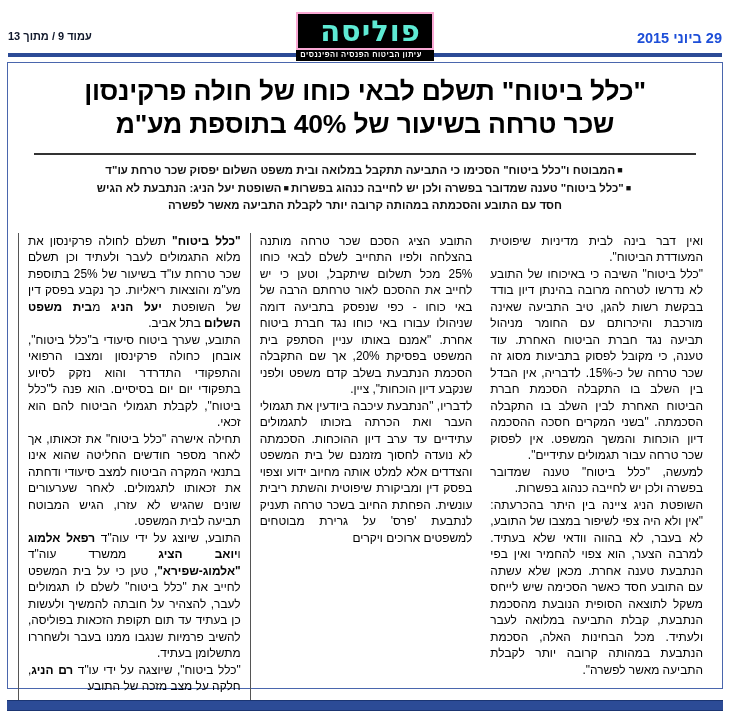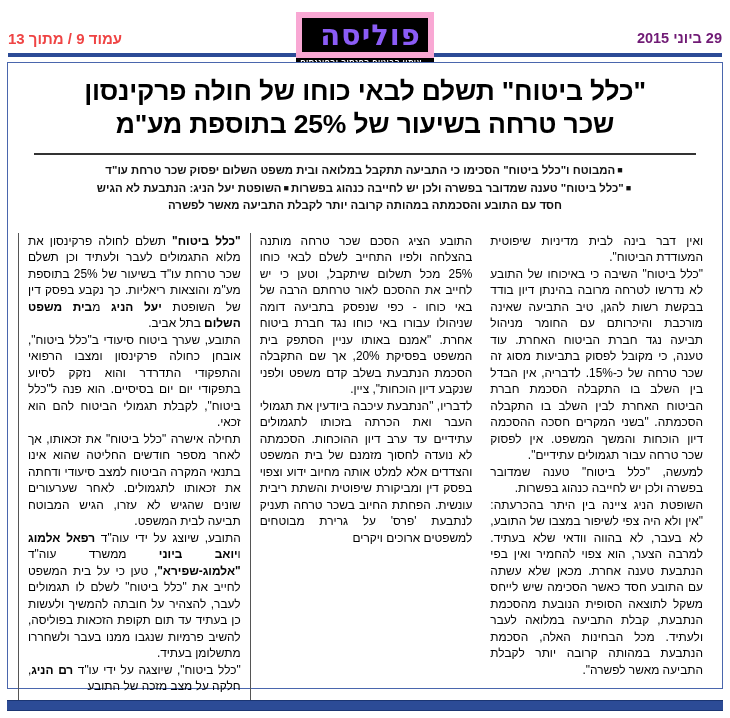--- a/index.html
+++ b/index.html
@@ -29,35 +29,35 @@
   .masthead {
     position: relative;
     height: 58px;
     box-sizing: border-box;
   }
 
   .page-number {
     position: absolute;
     left: 8px;
     top: 30px;
-    font-size: 15px;
-    font-weight: bold;
-    color: #ef4444;
+    font-size: 11px;
+    font-weight: bold;
+    color: #0f172a;
     letter-spacing: 0px;
     white-space: nowrap;
     direction: rtl;
   }
 
   .issue-date {
     position: absolute;
     right: 8px;
     top: 30px;
     font-size: 14.5px;
     font-weight: bold;
-    color: #701a75;
+    color: #1d4ed8;
     white-space: nowrap;
     direction: rtl;
   }
 
   .rule-left {
     position: absolute;
     left: 8px;
     top: 53px;
     width: 292px;
     height: 4px;
@@ -76,28 +76,28 @@
   .logo-wrap {
     position: absolute;
     left: 50%;
     transform: translateX(-50%);
     top: 12px;
     width: 138px;
     text-align: center;
   }
   .logo-main {
     background: #000;
-    color: #8b5cf6;
+    color: #5eead4;
     font-family: "DejaVu Sans", sans-serif;
     font-weight: bold;
     font-size: 29px;
     line-height: 33px;
     letter-spacing: 1px;
     padding: 1px 4px 0 15px;
-    border: 6px solid #f9a8d4;
+    border: 2px solid #f9a8d4;
     box-sizing: border-box;
     direction: rtl;
     position: relative;
   }
   .logo-sub {
     background: #000;
     color: #fff;
     font-size: 7.5px;
     line-height: 10px;
     font-weight: bold;
@@ -212,21 +212,21 @@
     <div class="logo-wrap">
       <div class="logo-main">פוליסה</div>
       <div class="logo-sub">עיתון הביטוח הפנסיה והפיננסים</div>
     </div>
   </div>
 
   <div class="article-frame">
 
     <div class="headline">
       <div>"כלל ביטוח" תשלם לבאי כוחו של חולה פרקינסון</div>
-      <div>שכר טרחה בשיעור של 25% בתוספת מע"מ</div>
+      <div>שכר טרחה בשיעור של 40% בתוספת מע"מ</div>
     </div>
 
     <div class="sub-rule"></div>
 
     <div class="bullets">
       <div>
         <span class="bsq">■</span><span>המבוטח ו"כלל ביטוח" הסכימו כי התביעה תתקבל במלואה ובית משפט השלום יפסוק שכר טרחת עו"ד</span>
       </div>
       <div>
         <span class="bsq">■</span><span>"כלל ביטוח" טענה שמדובר בפשרה ולכן יש לחייבה כנהוג בפשרות</span><span class="bsq">■</span><span>השופטת יעל הניג: הנתבעת לא הגיש</span>
@@ -235,21 +235,21 @@
         <span>חסד עם התובע והסכמתה במהותה קרובה יותר לקבלת התביעה מאשר לפשרה</span>
       </div>
     </div>
 
     <div class="columns">
 
       <div class="col sep-left">
         <p><b>"כלל ביטוח"</b><span> תשלם לחולה פרקינסון את מלוא התגמולים לעבר ולעתיד וכן תשלם שכר טרחת עו"ד בשיעור של 25% בתוספת מע"מ והוצאות ריאליות. כך נקבע בפסק דין של השופטת </span><b>יעל הניג</b><span> מ</span><b>בית משפט השלום</b><span> בתל אביב.</span></p>
         <p>התובע, שערך ביטוח סיעודי ב"כלל ביטוח", אובחן כחולה פרקינסון ומצבו הרפואי והתפקודי התדרדר והוא נזקק לסיוע בתפקודי יום יום בסיסיים. הוא פנה ל"כלל ביטוח", לקבלת תגמולי הביטוח להם הוא זכאי.</p>
         <p>תחילה אישרה "כלל ביטוח" את זכאותו, אך לאחר מספר חודשים החליטה שהוא אינו בתנאי המקרה הביטוח למצב סיעודי ודחתה את זכאותו לתגמולים. לאחר שערעורים שונים שהגיש לא עזרו, הגיש המבוטח תביעה לבית המשפט.</p>
-        <p><span>התובע, שיוצג על ידי עוה"ד </span><b>רפאל אלמוג</b><span> ו</span><b>יואב ביוני</b><span> ממשרד עוה"ד </span><b>"אלמוג-שפירא"</b><span>, טען כי על בית המשפט לחייב את "כלל ביטוח" לשלם לו תגמולים לעבר, להצהיר על חובתה להמשיך ולעשות כן בעתיד עד תום תקופת הזכאות בפוליסה, להשיב פרמיות שנגבו ממנו בעבר ולשחררו מתשלומן בעתיד.</span></p>
+        <p><span>התובע, שיוצג על ידי עוה"ד </span><b>רפאל אלמוג</b><span> ו</span><b>יואב הציג</b><span> ממשרד עוה"ד </span><b>"אלמוג-שפירא"</b><span>, טען כי על בית המשפט לחייב את "כלל ביטוח" לשלם לו תגמולים לעבר, להצהיר על חובתה להמשיך ולעשות כן בעתיד עד תום תקופת הזכאות בפוליסה, להשיב פרמיות שנגבו ממנו בעבר ולשחררו מתשלומן בעתיד.</span></p>
         <p><span>"כלל ביטוח", שיוצגה על ידי עו"ד </span><b>רם הניג</b><span>, חלקה על מצב מזכה של התובע</span></p>
       </div>
 
       <div class="col sep-left">
         <p>התובע הציג הסכם שכר טרחה מותנה בהצלחה ולפיו התחייב לשלם לבאי כוחו 25% מכל תשלום שיתקבל, וטען כי יש לחייב את ההסכם לאור טרחתם הרבה של באי כוחו - כפי שנפסק בתביעה דומה שניהולו עבורו באי כוחו נגד חברת ביטוח אחרת. "אמנם באותו עניין הסתפק בית המשפט בפסיקת 20%, אך שם התקבלה הסכמת הנתבעת בשלב קדם משפט ולפני שנקבע דיון הוכחות", ציין.</p>
         <p>לדבריו, "הנתבעת עיכבה ביודעין את תגמולי העבר ואת הכרתה בזכותו לתגמולים עתידיים עד ערב דיון ההוכחות. הסכמתה לא נועדה לחסוך מזמנם של בית המשפט והצדדים אלא למלט אותה מחיוב ידוע וצפוי בפסק דין ומביקורת שיפוטית והשתת ריבית עונשית. הפחתת החיוב בשכר טרחה תעניק לנתבעת 'פרס' על גרירת מבוטחים למשפטים ארוכים ויקרים</p>
       </div>
 
       <div class="col">
         <p>ואין דבר בינה לבית מדיניות שיפוטית המעודדת הביטוח".</p>

